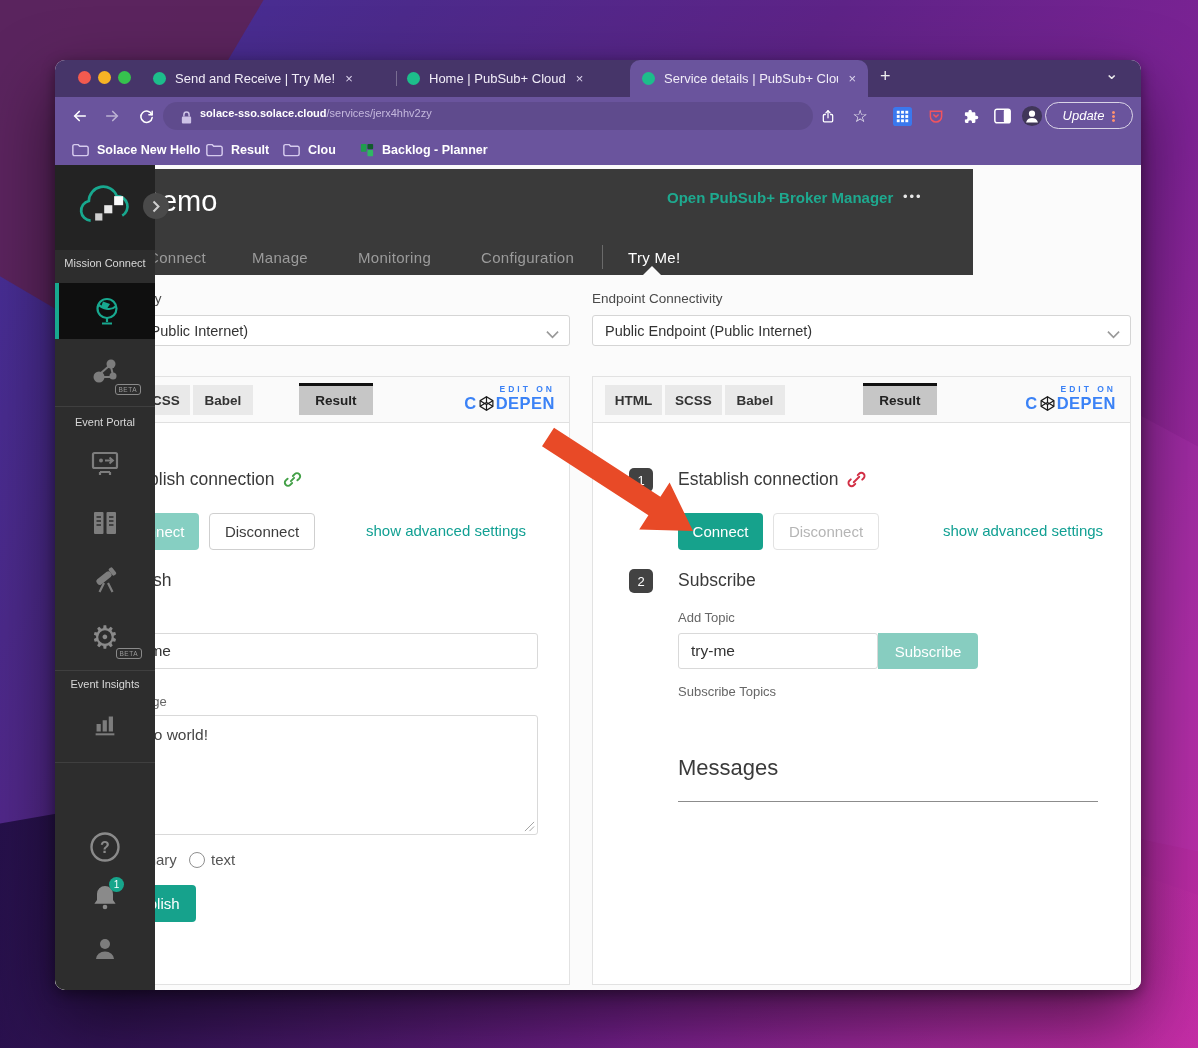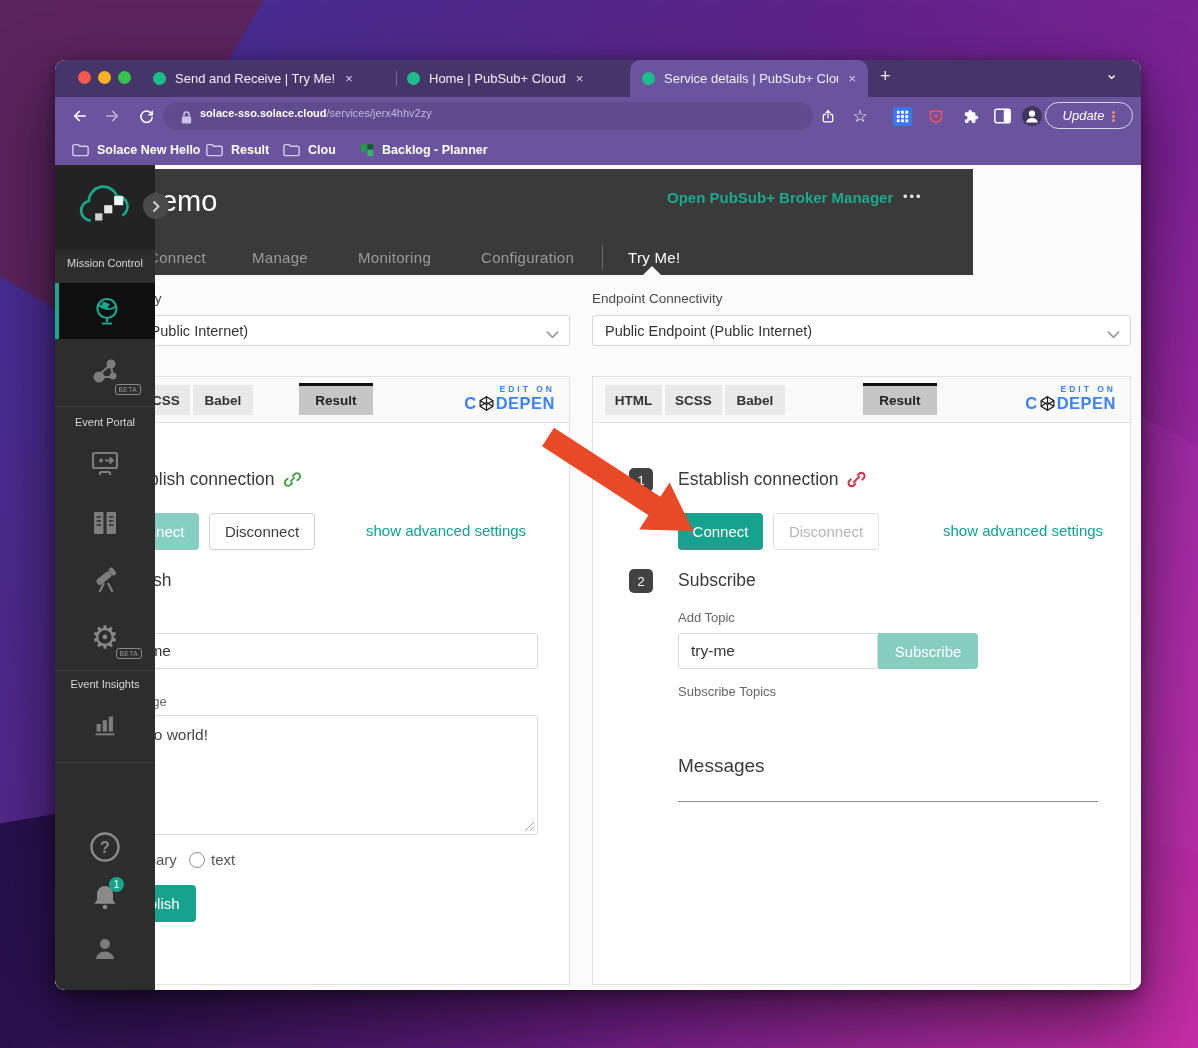--- a/index.html
+++ b/index.html
@@ -76,21 +76,21 @@
   .btn-teal-light { background:#86cfc2; color:#fff; }
   .btn-outline-dim { background:#fff; border:1px solid #e2e2e2; color:#b5b5b5; }
   .btn-outline { background:#fff; border:1px solid #cfcfcf; color:#3c3c3c; }
   .tlink { position:absolute; color:#12a093; font-size:15px; }
   .fld-lbl { position:absolute; font-size:13px; color:#666; }
   .txt-input { position:absolute; height:36px; border:1px solid #d9d9d9; border-radius:3px; font-size:15.5px; color:#333;
     padding-left:12px; font-family:"Liberation Sans",sans-serif; background:#fff; }
   .attach-btn { position:absolute; height:36px; background:#87cdc0; color:#fff; font-size:15px; border-radius:0 4px 4px 0;
     display:flex; align-items:center; justify-content:center; }
   .body-text { position:absolute; font-size:15.5px; color:#454545; }
-  .h2 { position:absolute; font-size:19px; color:#3a3a3a; }
+  .h2 { position:absolute; font-size:22px; color:#3a3a3a; }
   .hrule { position:absolute; border-top:1px solid #8c8c8c; }
   .ta { position:absolute; border:1px solid #d9d9d9; border-radius:3px; font-size:15.5px; color:#444;
     padding:10px 12px; font-family:"Liberation Sans",sans-serif; resize:none; background:#fff; }
   .radio-row { position:absolute; display:flex; align-items:center; gap:6px; font-size:15px; color:#555; }
   .rdo { width:16px; height:16px; border:1.5px solid #8f8f8f; border-radius:50%; display:inline-block; position:relative; }
   .rdo.checked:after { content:""; position:absolute; left:3px; top:3px; width:7px; height:7px; border-radius:50%; background:#16a28c; }
 
   
   .sidebar { position:absolute; left:0; top:0; width:100px; height:825px; background:#2d2d2d; z-index:10; }
   .sb-logoblock { position:absolute; left:0; top:0; width:100px; height:85px; background:#232323; }
@@ -377,21 +377,21 @@
 
       <div class="sidebar">
         <div class="sb-logoblock">
           <svg class="abs" style="left:22px;top:14px" width="58" height="56" viewBox="0 0 64 62">
             <path d="M15 46a11 11 0 0 1-2-21.7A16 16 0 0 1 44 19a11.5 11.5 0 0 1 6 21.5" fill="none" stroke="#18a88f" stroke-width="3"></path>
             <rect x="20" y="38" width="8" height="8" fill="#cfcfcf"></rect>
             <rect x="30" y="29" width="9" height="9" fill="#e8e8e8"></rect>
             <rect x="41" y="19" width="10" height="10" fill="#fafafa"></rect>
           </svg>
         </div>
-        <div class="sb-label" style="top:92px">Mission Control</div>
+        <div class="sb-label" style="top:92px">Mission Connect</div>
         <div class="sb-item sb-active" style="top:118px;height:56px">
           <svg width="32" height="32" viewBox="0 0 32 32">
             <circle cx="16" cy="13.5" r="9.5" fill="none" stroke="#18a88f" stroke-width="2.2"></circle>
             <path d="M7.5 9.5c4 4.5 12.5 6.5 17 2" fill="none" stroke="#18a88f" stroke-width="2"></path>
             <path d="M12 6.5l7 2.5-3.5 5.5-5.5-2.5z" fill="#18a88f"></path>
             <path d="M16 23v4M11 28.5h10" stroke="#18a88f" stroke-width="2.2"></path>
           </svg>
         </div>
         <div class="sb-item" style="top:176px;height:62px">
           <svg width="34" height="32" viewBox="0 0 34 32">

